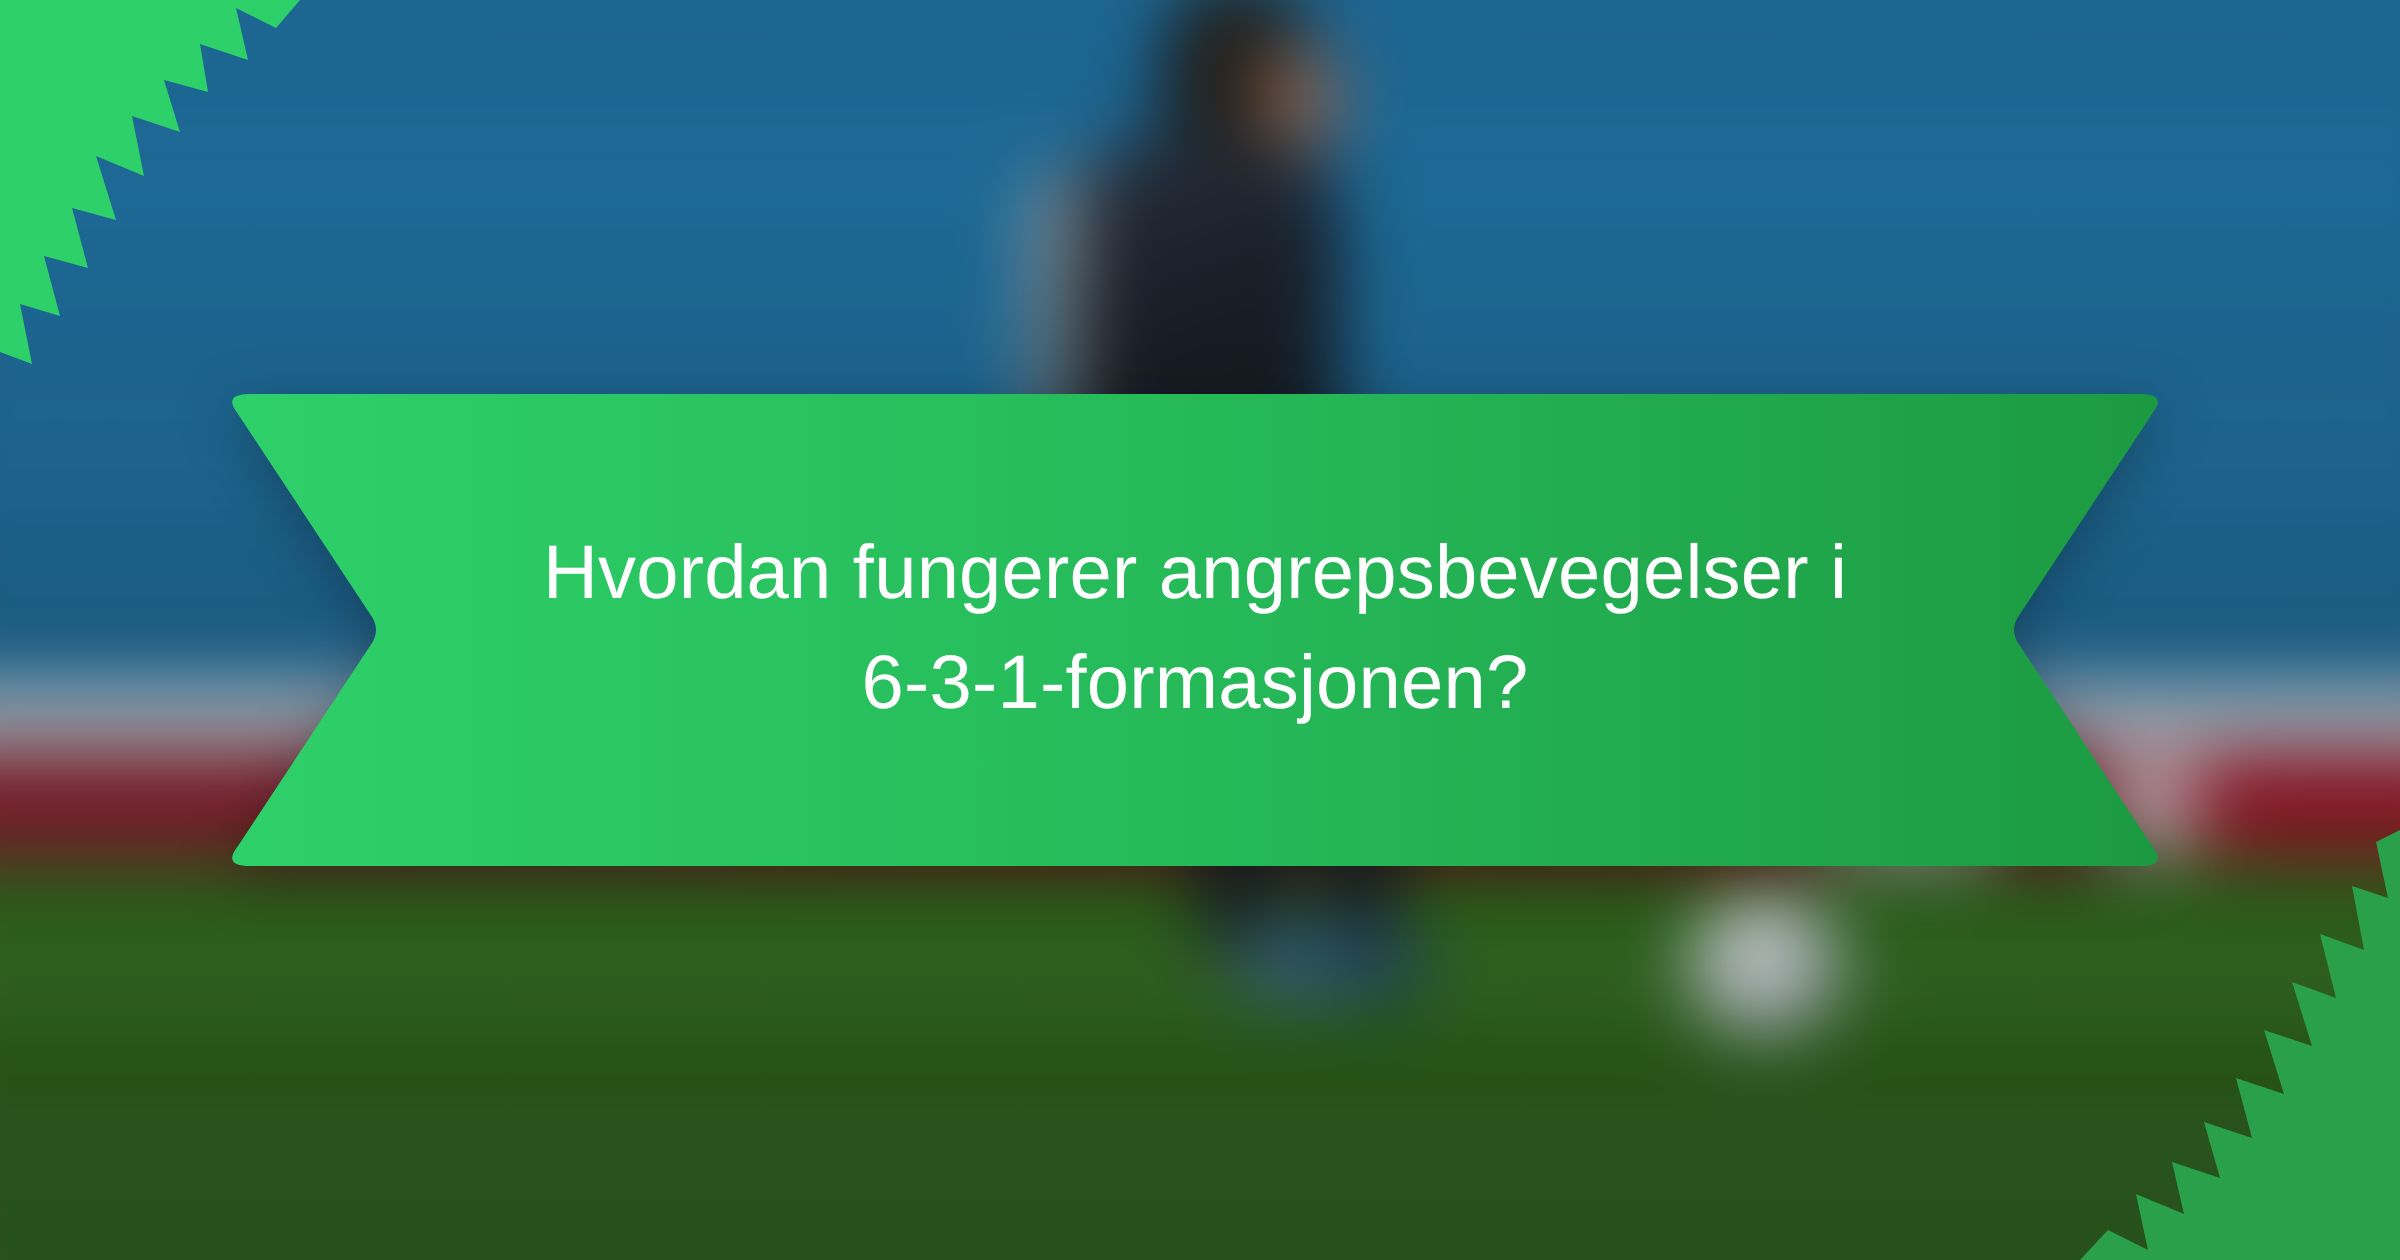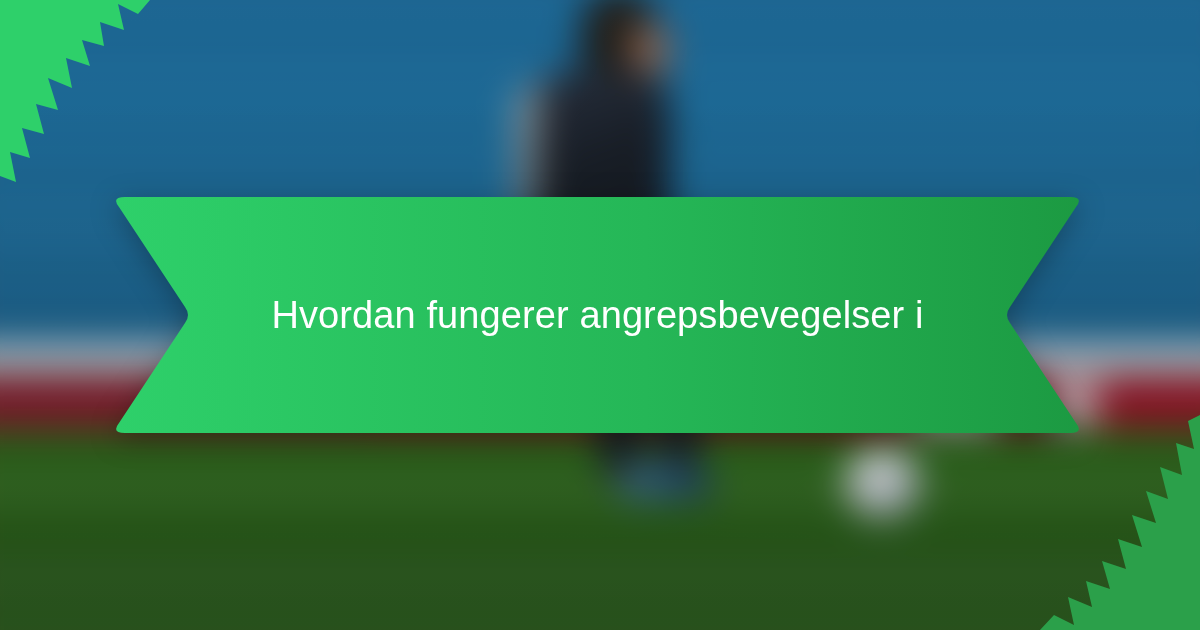--- a/index.html
+++ b/index.html
@@ -300,16 +300,17 @@
                Q979,236 965,236
                L20,236
                Q6,236 14,226
                L80,126
                Q86,118 80,110
                Z" fill="url(#ribbonGrad)"></path>
     </svg>
 
     <div class="ribbon-text">
       <span class="line">Hvordan fungerer angrepsbevegelser i</span>
+      <span class="line">6-3-1-formasjonen?</span>
     </div>
   </div>
 
 </div>
 
 </body></html>

